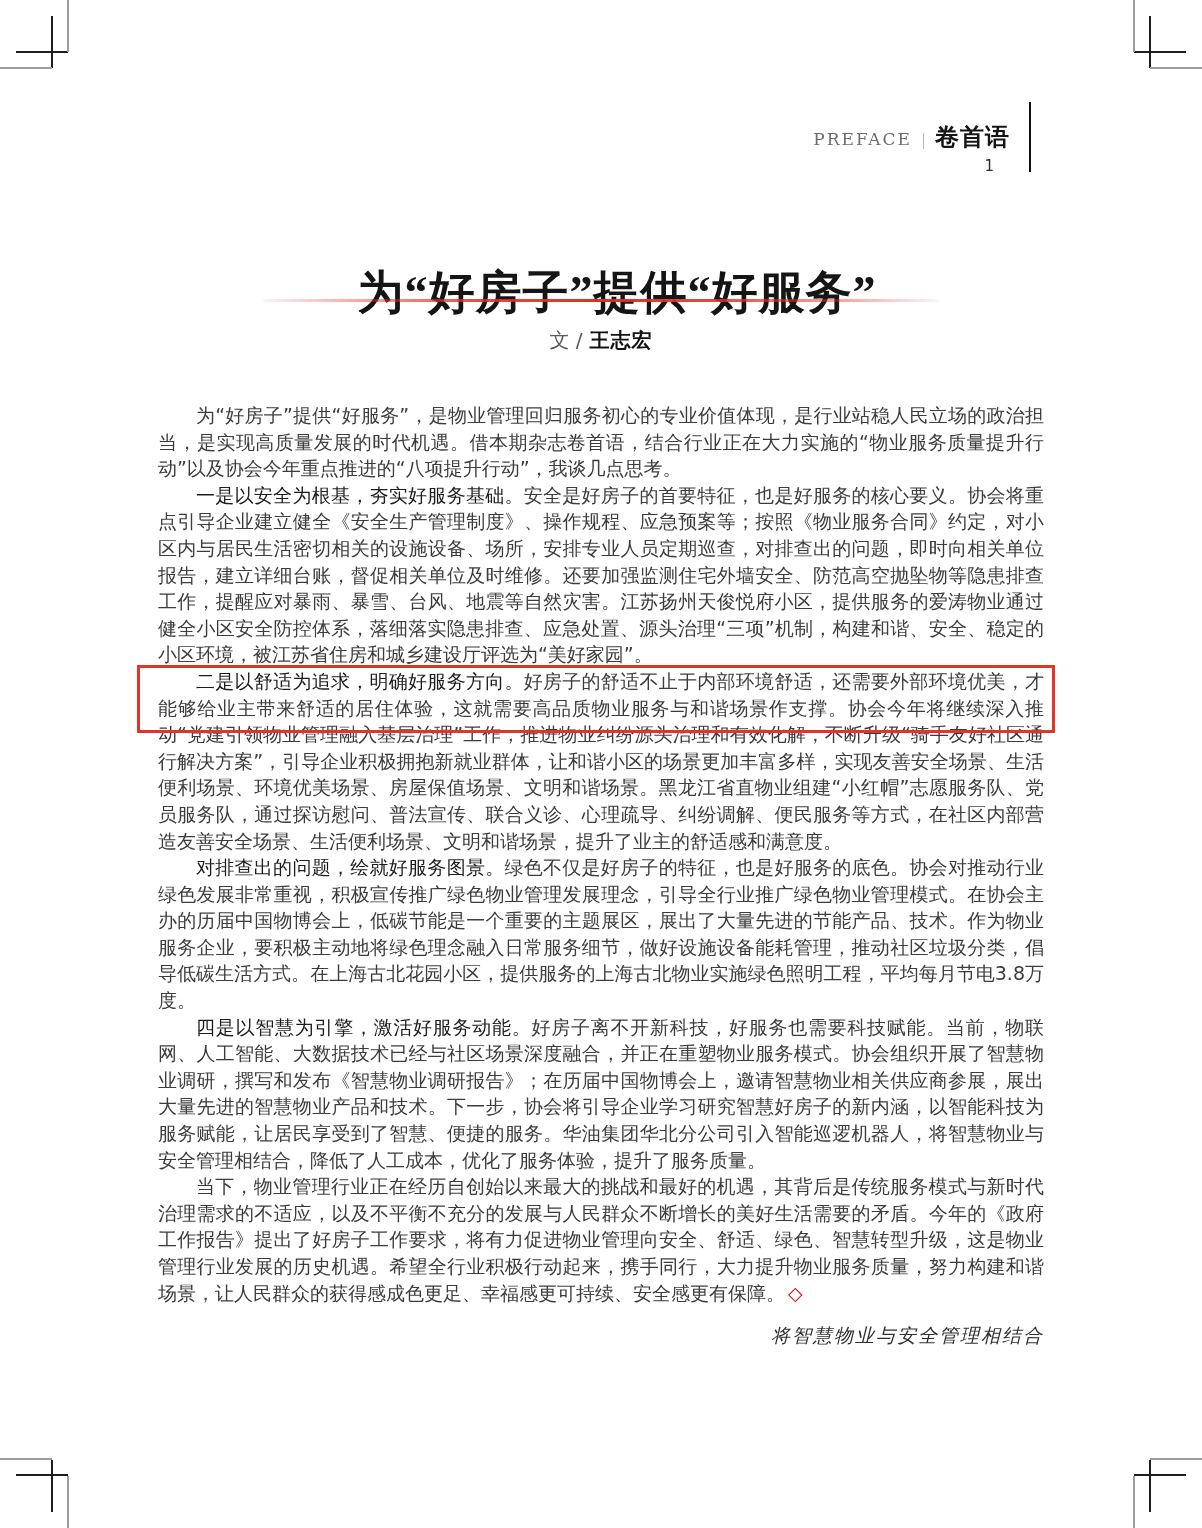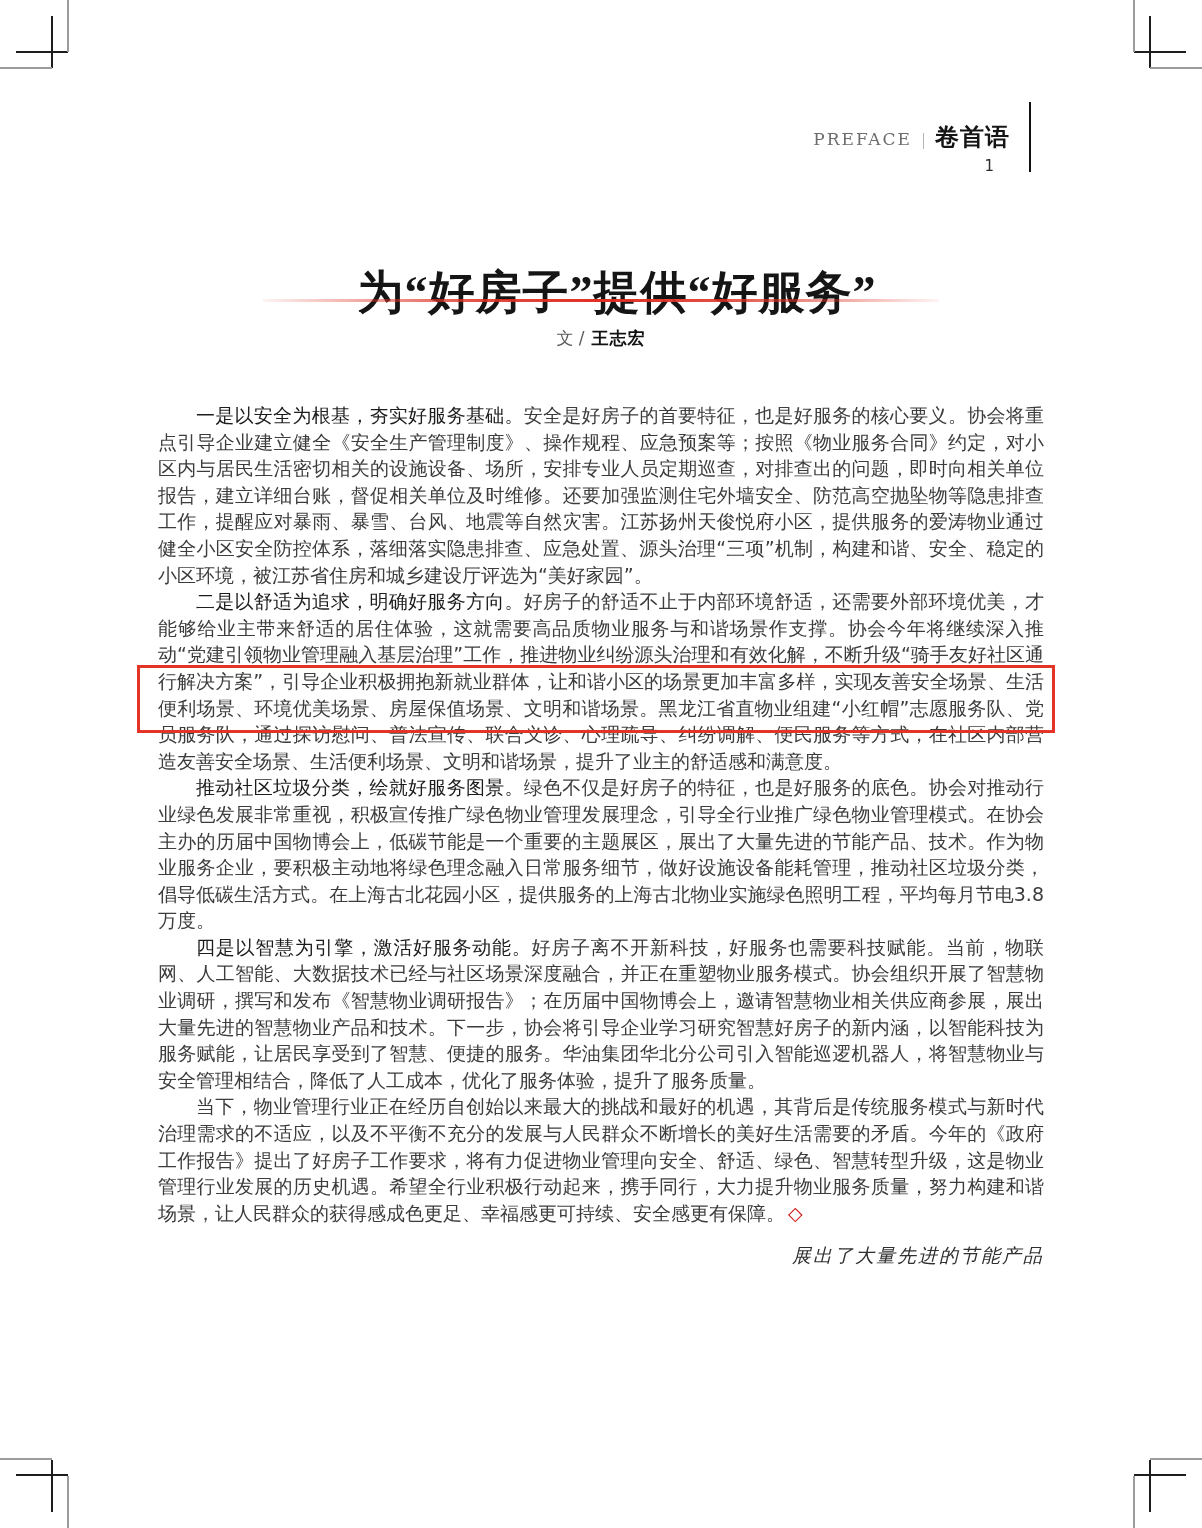--- a/index.html
+++ b/index.html
@@ -36,21 +36,21 @@
   }
   .title-underline{
     position:absolute;top:299px;left:263px;width:676px;height:3px;
     background:linear-gradient(90deg,
       rgba(226,70,50,0.06),
       rgba(223,47,34,0.85) 32%,
       var(--accent_red,#df2f22) 50%,
       rgba(223,47,34,0.85) 68%,
       rgba(226,70,50,0.06));
   }
-  .byline{position:absolute;top:327px;left:0;width:100%;text-align:center;font-size:17px;}
+  .byline{position:absolute;top:327px;left:0;width:100%;text-align:center;font-size:20px;}
   .byline-prefix{color:#5a5a5a;}
   .byline-author{color:#111;font-weight:700;margin-left:7px;letter-spacing:1px;}
   
   .article{
     position:absolute;left:158px;top:402px;width:886px;
     font-size:19px;line-height:26.6px;
     text-align:justify;color:#3c3c3c;
   }
   .article p{margin:0;text-indent:2em;}
   .lead{font-weight:400;color:#1c1c1c;}
@@ -102,23 +102,24 @@
   </header>
   <div class="header-rule"></div>
 
   <h1 class="title">为“好房子”提供“好服务”</h1>
   <div class="title-underline"></div>
   <div class="byline">
     <span class="byline-prefix">文 /</span><span class="byline-author">王志宏</span>
   </div>
 
   <main class="article">
+    <p><span class="lead"></span><span>为“好房子”提供“好服务”，是物业管理回归服务初心的专业价值体现，是行业站稳人民立场的政治担当，是实现高质量发展的时代机遇。借本期杂志卷首语，结合行业正在大力实施的“物业服务质量提升行动”以及协会今年重点推进的“八项提升行动”，我谈几点思考。</span></p>
     <p><span class="lead">一是以安全为根基，夯实好服务基础。</span><span>安全是好房子的首要特征，也是好服务的核心要义。协会将重点引导企业建立健全《安全生产管理制度》、操作规程、应急预案等；按照《物业服务合同》约定，对小区内与居民生活密切相关的设施设备、场所，安排专业人员定期巡查，对排查出的问题，即时向相关单位报告，建立详细台账，督促相关单位及时维修。还要加强监测住宅外墙安全、防范高空抛坠物等隐患排查工作，提醒应对暴雨、暴雪、台风、地震等自然灾害。江苏扬州天俊悦府小区，提供服务的爱涛物业通过健全小区安全防控体系，落细落实隐患排查、应急处置、源头治理“三项”机制，构建和谐、安全、稳定的小区环境，被江苏省住房和城乡建设厅评选为“美好家园”。</span></p>
     <p><span class="lead">二是以舒适为追求，明确好服务方向。</span><span>好房子的舒适不止于内部环境舒适，还需要外部环境优美，才能够给业主带来舒适的居住体验，这就需要高品质物业服务与和谐场景作支撑。协会今年将继续深入推动“党建引领物业管理融入基层治理”工作，推进物业纠纷源头治理和有效化解，不断升级“骑手友好社区通行解决方案”，引导企业积极拥抱新就业群体，让和谐小区的场景更加丰富多样，实现友善安全场景、生活便利场景、环境优美场景、房屋保值场景、文明和谐场景。黑龙江省直物业组建“小红帽”志愿服务队、党员服务队，通过探访慰问、普法宣传、联合义诊、心理疏导、纠纷调解、便民服务等方式，在社区内部营造友善安全场景、生活便利场景、文明和谐场景，提升了业主的舒适感和满意度。</span></p>
-    <p><span class="lead">推动社区垃圾分类，绘就好服务图景。</span><span>绿色不仅是好房子的特征，也是好服务的底色。协会对推动行业绿色发展非常重视，积极宣传推广绿色物业管理发展理念，引导全行业推广绿色物业管理模式。在协会主办的历届中国物博会上，低碳节能是一个重要的主题展区，展出了大量先进的节能产品、技术。作为物业服务企业，要积极主动地将绿色理念融入日常服务细节，做好设施设备能耗管理，推动社区垃圾分类，倡导低碳生活方式。在上海古北花园小区，提供服务的上海古北物业实施绿色照明工程，平均每月节电3.8万度。</span></p>
+    <p><span class="lead">对排查出的问题，绘就好服务图景。</span><span>绿色不仅是好房子的特征，也是好服务的底色。协会对推动行业绿色发展非常重视，积极宣传推广绿色物业管理发展理念，引导全行业推广绿色物业管理模式。在协会主办的历届中国物博会上，低碳节能是一个重要的主题展区，展出了大量先进的节能产品、技术。作为物业服务企业，要积极主动地将绿色理念融入日常服务细节，做好设施设备能耗管理，推动社区垃圾分类，倡导低碳生活方式。在上海古北花园小区，提供服务的上海古北物业实施绿色照明工程，平均每月节电3.8万度。</span></p>
     <p><span class="lead">四是以智慧为引擎，激活好服务动能。</span><span>好房子离不开新科技，好服务也需要科技赋能。当前，物联网、人工智能、大数据技术已经与社区场景深度融合，并正在重塑物业服务模式。协会组织开展了智慧物业调研，撰写和发布《智慧物业调研报告》；在历届中国物博会上，邀请智慧物业相关供应商参展，展出大量先进的智慧物业产品和技术。下一步，协会将引导企业学习研究智慧好房子的新内涵，以智能科技为服务赋能，让居民享受到了智慧、便捷的服务。华油集团华北分公司引入智能巡逻机器人，将智慧物业与安全管理相结合，降低了人工成本，优化了服务体验，提升了服务质量。</span></p>
     <p><span class="lead"></span><span>当下，物业管理行业正在经历自创始以来最大的挑战和最好的机遇，其背后是传统服务模式与新时代治理需求的不适应，以及不平衡不充分的发展与人民群众不断增长的美好生活需要的矛盾。今年的《政府工作报告》提出了好房子工作要求，将有力促进物业管理向安全、舒适、绿色、智慧转型升级，这是物业管理行业发展的历史机遇。希望全行业积极行动起来，携手同行，大力提升物业服务质量，努力构建和谐场景，让人民群众的获得感成色更足、幸福感更可持续、安全感更有保障。</span><span class="end-mark">◇</span></p>
-    <div class="article-footer">展出了大量先进的节能产品</div>
+    <div class="article-footer">将智慧物业与安全管理相结合</div>
   </main>
 
   <div class="highlight-box"></div>
 
 </div>
 
 </body></html>

